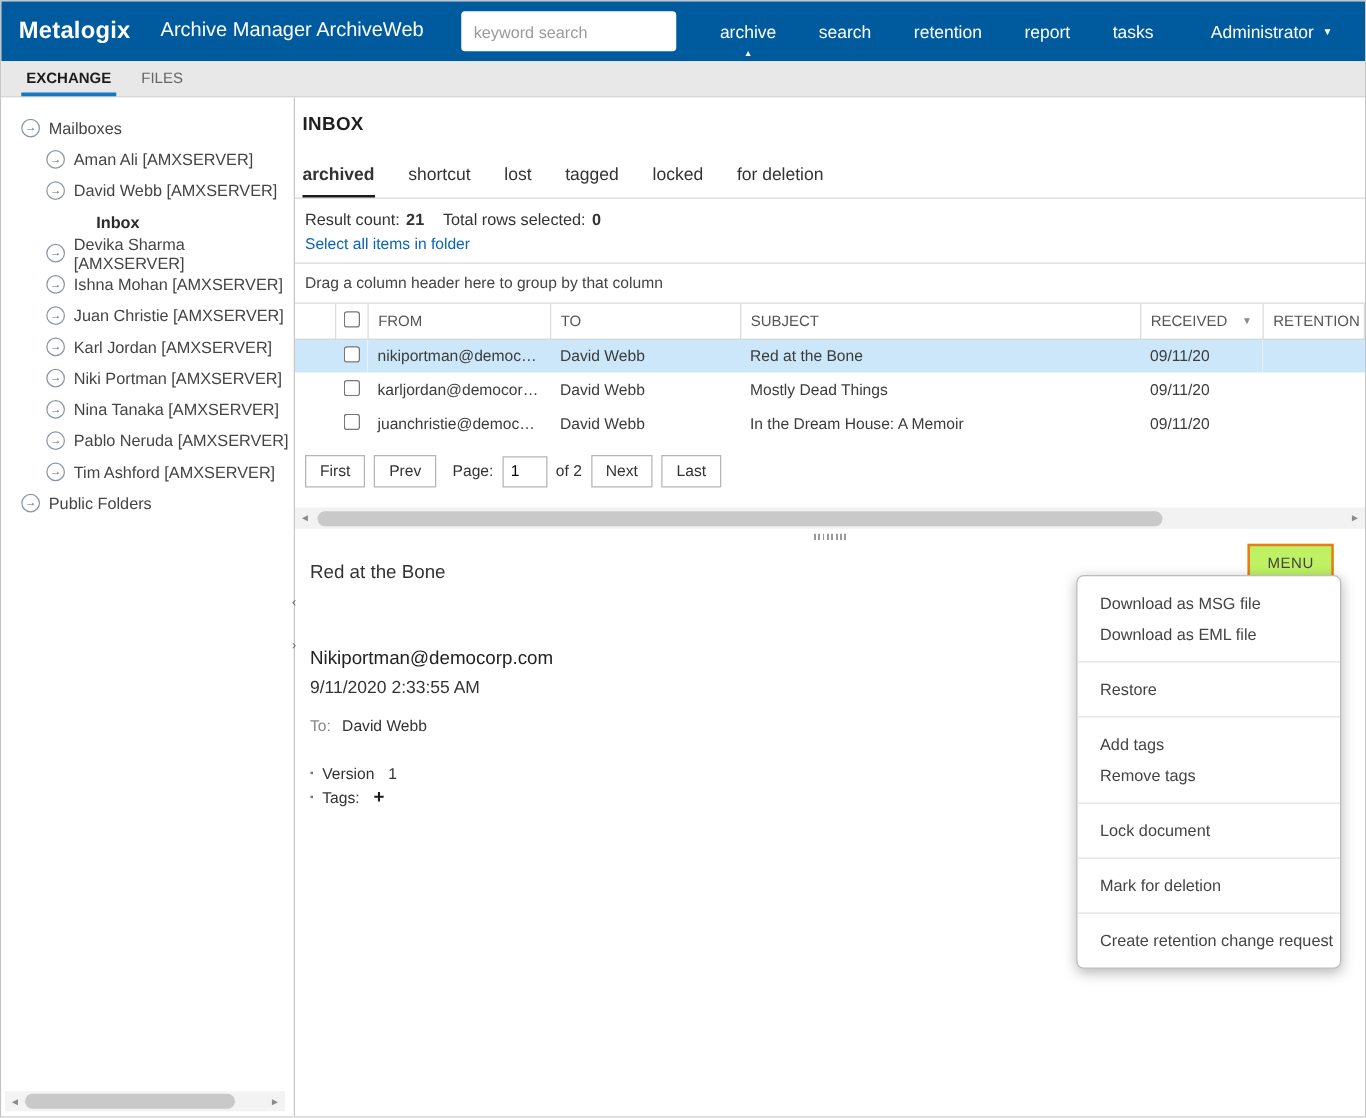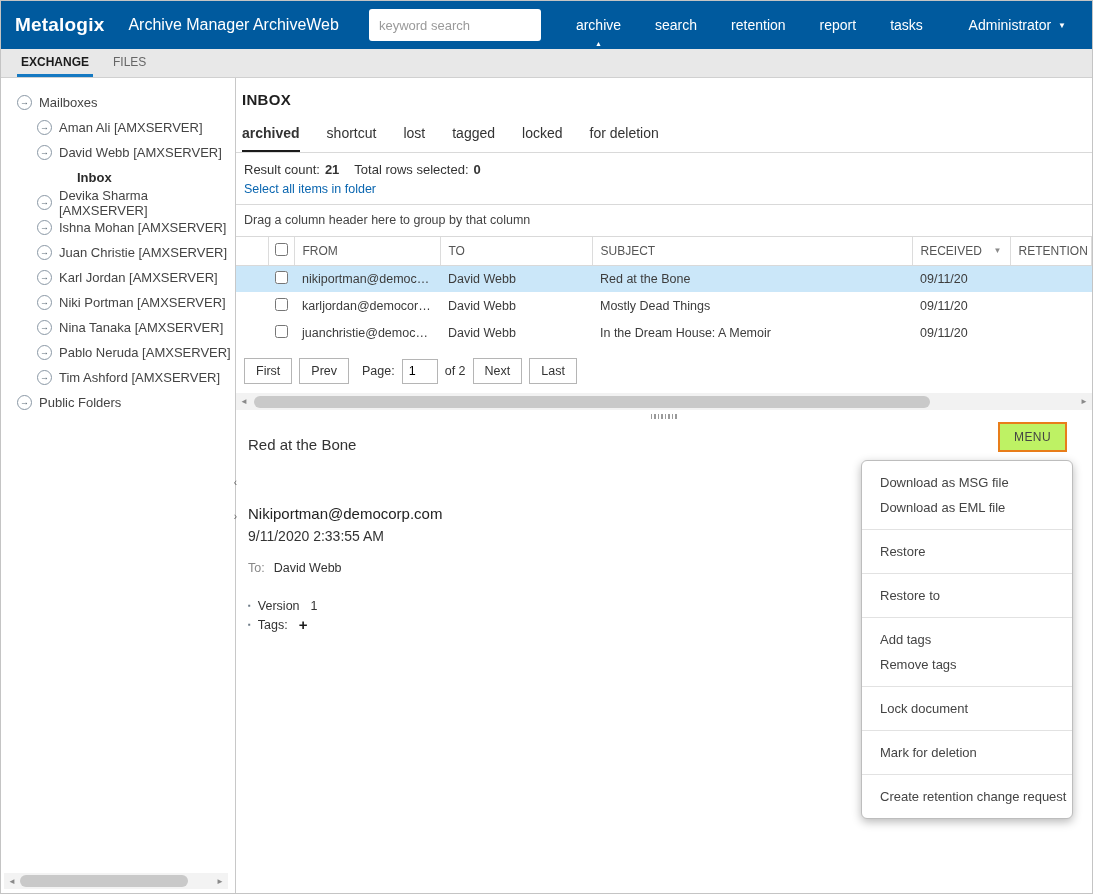--- a/index.html
+++ b/index.html
@@ -54,21 +54,21 @@
     display: flex; align-items: center; background: #f3f3f3; }
   .scroll-arrow { font-size: 8px; color: #8a8a8a; padding: 0 4px; cursor: pointer; }
   .sb-thumb { width: 168px; height: 12px; background: #c9c9c9; border-radius: 6px; cursor: pointer; }
   .collapse-handle { position: absolute; right: -2px; top: 400px; display: flex; flex-direction: column;
     gap: 24px; font-size: 10px; color: #666; z-index: 5; cursor: pointer; line-height: 10px; }
 
   
   .main { flex: 1; min-width: 0; display: flex; flex-direction: column; background: #fff; }
   .inbox-head { padding: 13px 0 0 6px; border-bottom: 1px solid #d9d9d9; }
   .inbox-title { font-size: 15px; font-weight: bold; color: #1f1f1f; letter-spacing: .3px; }
-  .view-tabs { display: flex; gap: 27px; margin-top: 17px; }
+  .view-tabs { display: flex; gap: 27px; margin-top: 23px; }
   .vtab { font-size: 14px; color: #333; padding-bottom: 9px; cursor: pointer;
     border-bottom: 2px solid transparent; }
   .vtab.active { font-weight: bold; border-bottom-color: #1b1b1b; }
 
   .result-bar { padding: 9px 0 8px 8px; border-bottom: 1px solid #d9d9d9; font-size: 13px; color: #333; }
   .result-line { display: flex; gap: 5px; align-items: baseline; }
   .result-line b { font-weight: bold; }
   .sp-left { margin-left: 10px; }
   .select-all { color: #0A66B0; font-size: 12.5px; margin-top: 5px; display: inline-block;
     cursor: pointer; text-decoration: none; }
@@ -79,21 +79,21 @@
   table.grid th { height: 28px; border-right: 1px solid #dcdcdc; border-bottom: 1px solid #d9d9d9;
     font-size: 12px; color: #555; text-align: left; padding: 0 8px; font-weight: normal; }
   table.grid th.c-cb, table.grid td.c-cb { text-align: center; padding: 0; }
   .th-flex { display: flex; align-items: center; justify-content: space-between; text-align: right; }
   .filter-caret { font-size: 8px; color: #8a8a8a; cursor: pointer; }
   table.grid td { height: 27px; font-size: 12.5px; color: #3c3c3c; padding: 0 8px; overflow: hidden;
     white-space: nowrap; text-overflow: ellipsis; }
   tr.selected td { background: #CBE7F9; }
   input[type="checkbox"] { width: 13px; height: 13px; cursor: pointer; }
 
-  .pager { display: flex; align-items: center; gap: 7px; margin: 12px 0 9px 8px; font-size: 12.5px; color: #333; }
+  .pager { display: flex; align-items: center; gap: 7px; margin: 12px 0 16px 8px; font-size: 12.5px; color: #333; }
   .pg-btn { border: 1px solid #b5b5b5; background: #fff; padding: 5px 11px; font-size: 12.5px;
     color: #333; cursor: pointer; font-family: inherit; }
   .page-label { margin-left: 6px; }
   .page-input { width: 36px; height: 25px; border: 1px solid #b5b5b5; padding: 0 6px; font-size: 12.5px;
     font-family: inherit; }
 
   .hscroll { height: 17px; background: #f2f2f2; display: flex; align-items: center; }
   .h-thumb { width: 676px; height: 12px; background: #c9c9c9; border-radius: 6px; margin-left: 2px; cursor: pointer; }
   .right-arrow { margin-left: auto; }
 
@@ -365,23 +365,20 @@
 
 <div class="context-menu">
   <div class="menu-group">
     <div class="menu-item">Download as MSG file</div>
     <div class="menu-item">Download as EML file</div>
   </div>
   <div class="menu-group">
     <div class="menu-item">Restore</div>
   </div>
   <div class="menu-group">
-    <div class="menu-item">Restore to</div>
-  </div>
-  <div class="menu-group">
     <div class="menu-item">Add tags</div>
     <div class="menu-item">Remove tags</div>
   </div>
   <div class="menu-group">
     <div class="menu-item">Lock document</div>
   </div>
   <div class="menu-group">
     <div class="menu-item">Mark for deletion</div>
   </div>
   <div class="menu-group">

